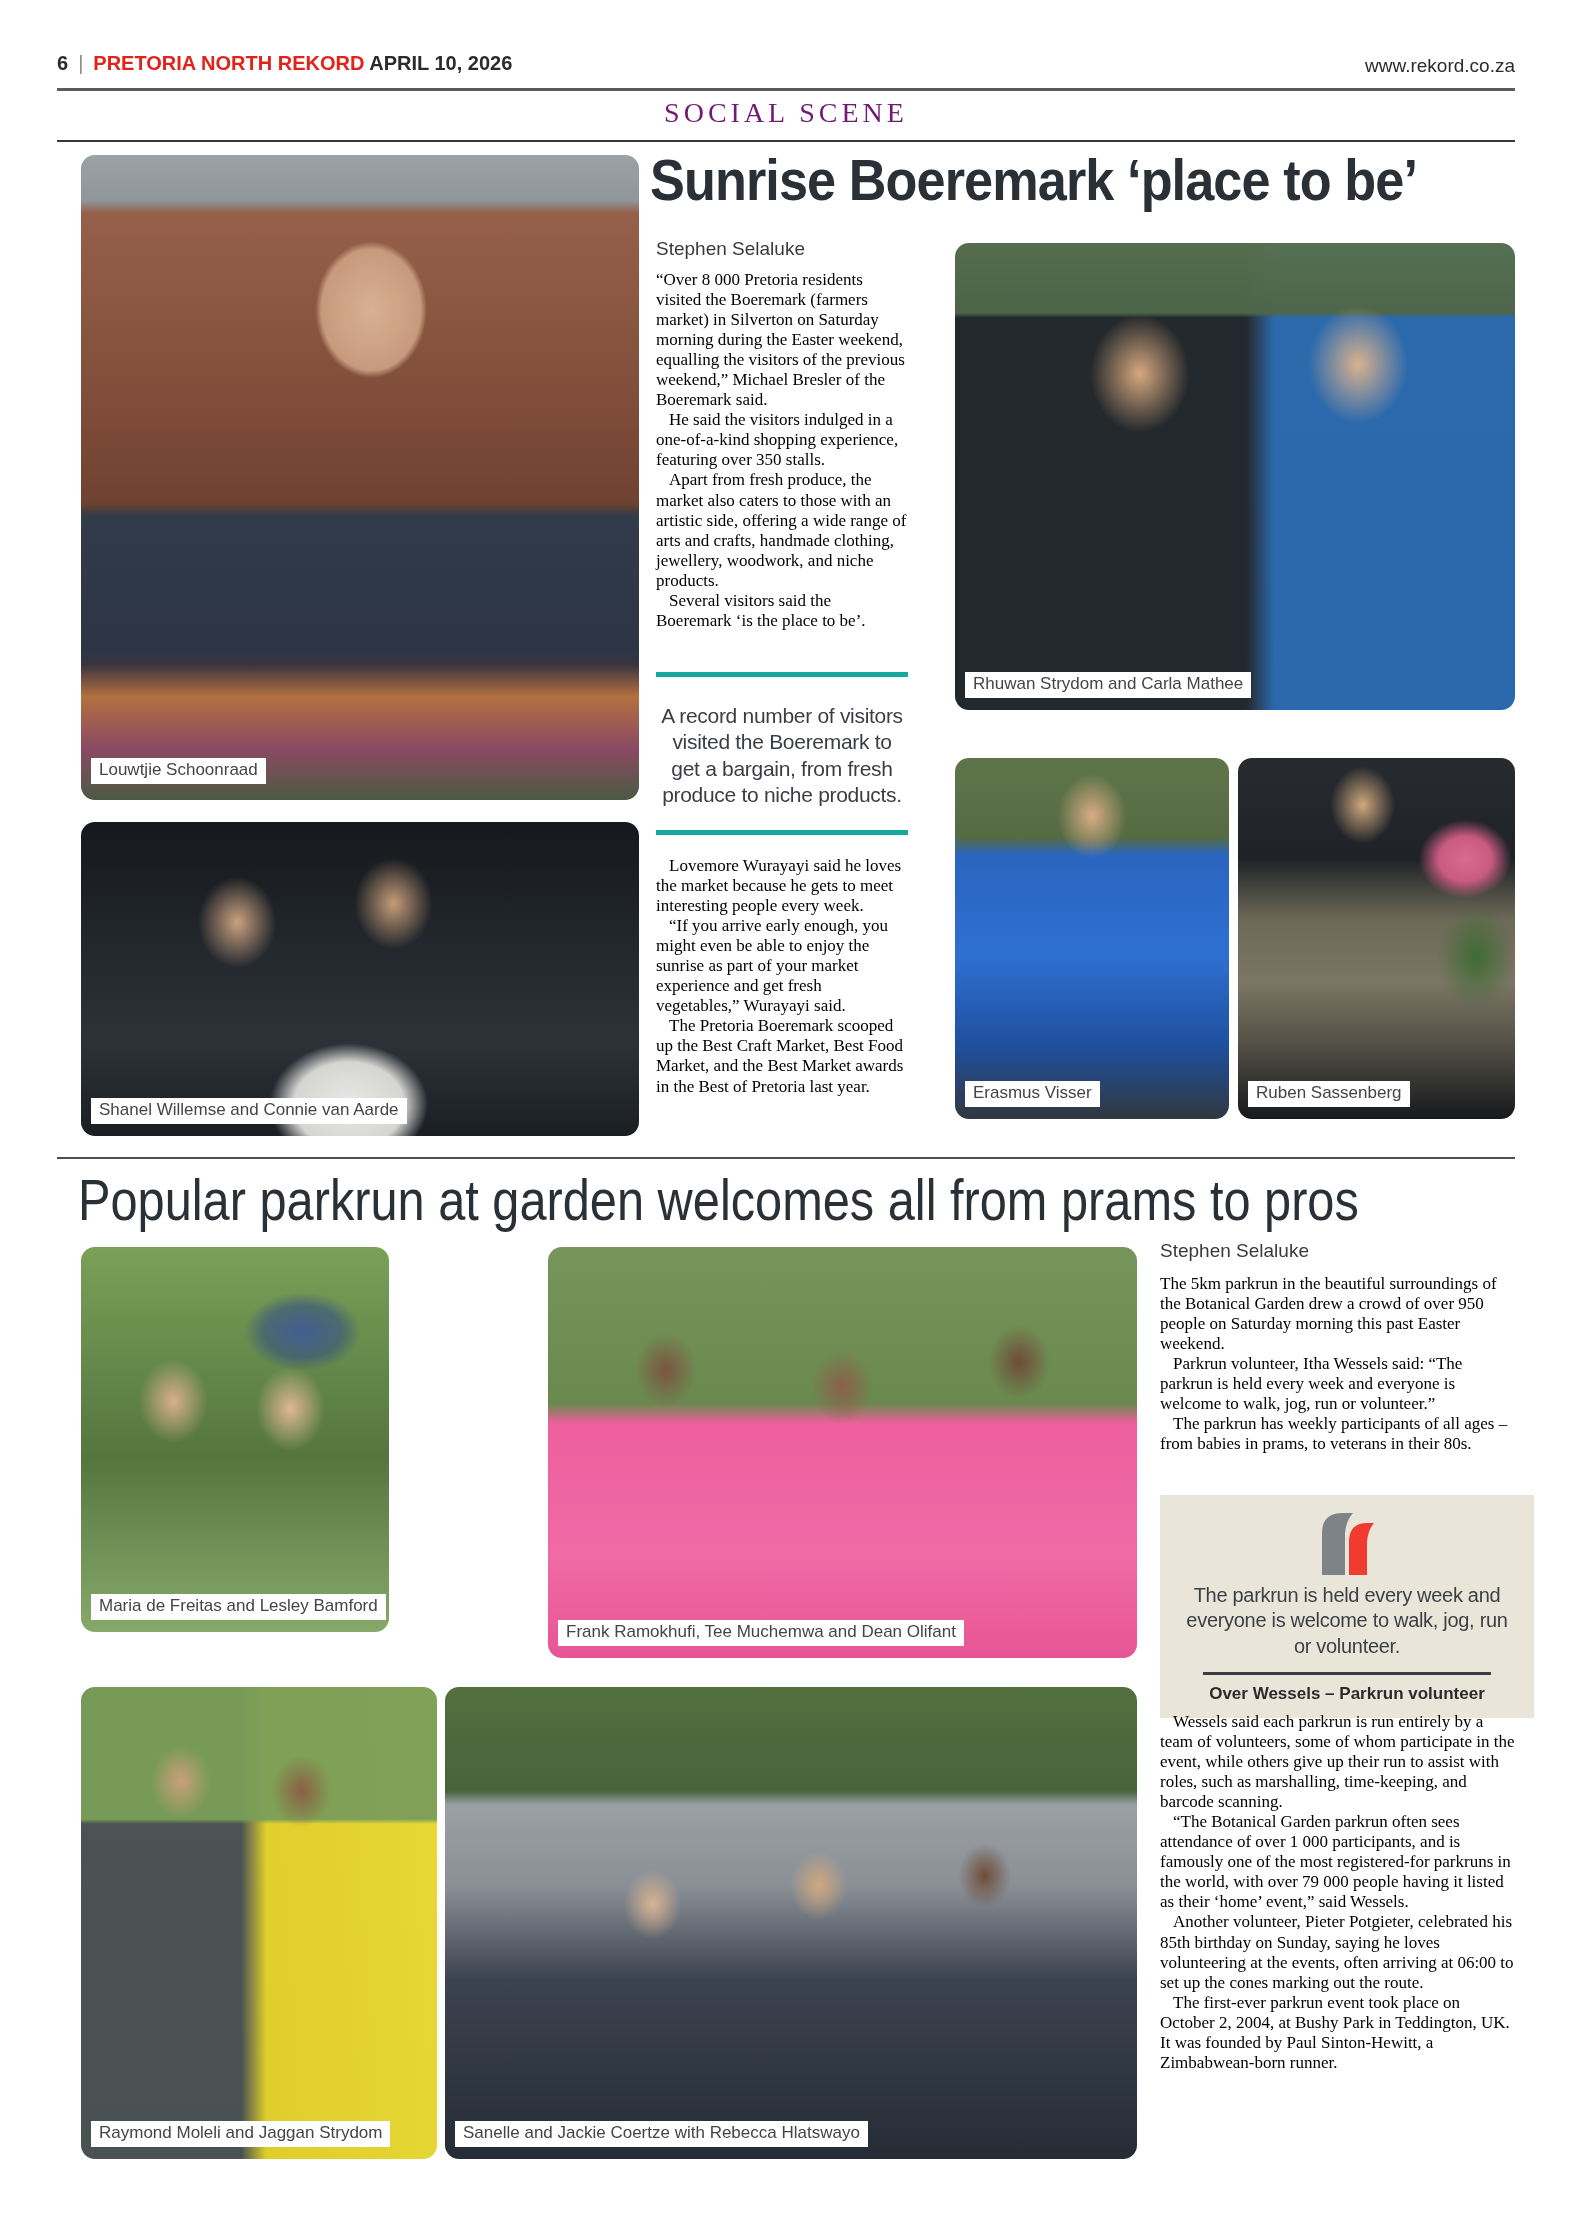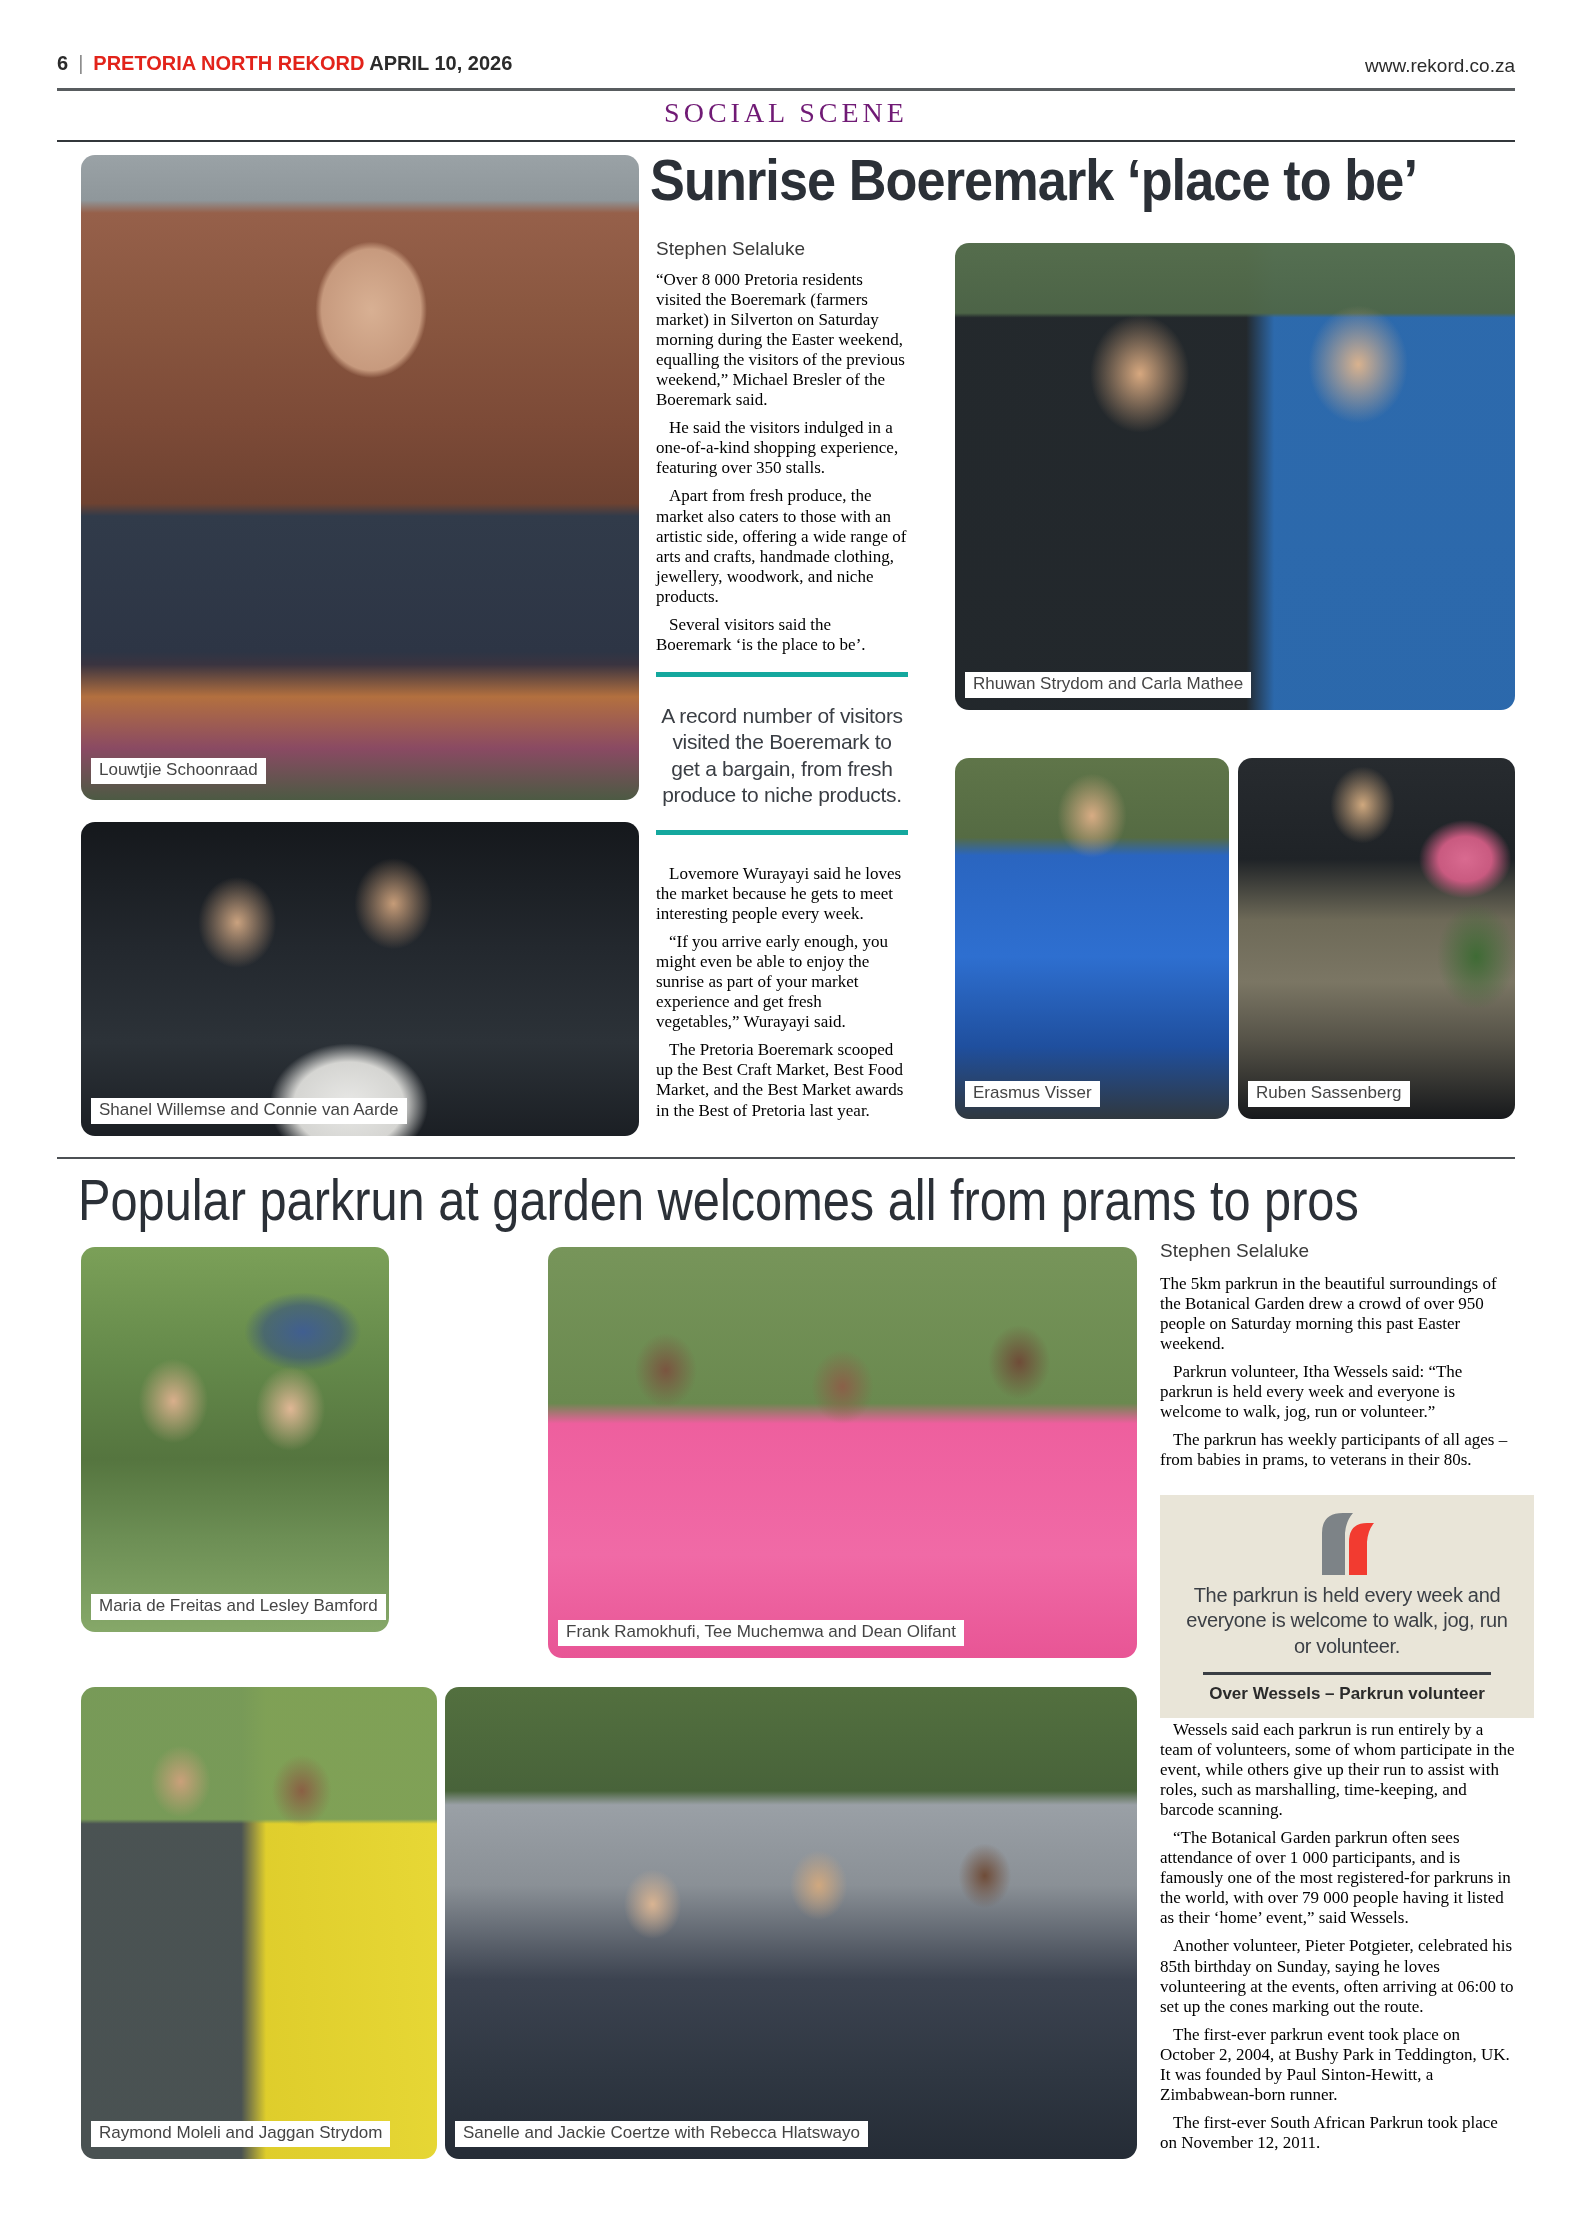--- a/index.html
+++ b/index.html
@@ -19,21 +19,21 @@
   
   .h1{position:absolute;left:650px;top:146px;font-size:58px;font-weight:bold;color:#2b3037;
       letter-spacing:-1px;white-space:nowrap;transform:scaleX(0.90);transform-origin:left top;}
   .h2{position:absolute;left:78px;top:1166px;font-size:58px;font-weight:400;color:#2b3037;
       letter-spacing:0;white-space:nowrap;transform:scaleX(0.84);transform-origin:left top;}
   .byline{position:absolute;font-size:19px;color:#3a3a3a;}
 
   
   .col{position:absolute;font-family:"Liberation Serif",serif;font-size:17px;line-height:1.18;color:#000000;}
   .col p{margin:0;}
-  .col p.ind{text-indent:13px;margin-top:8px;}
+  .col p.ind{text-indent:13px;}
 
   
   .pullquote{position:absolute;left:656px;top:672px;width:252px;
       border-top:5px solid #14a89e;border-bottom:5px solid #14a89e;
       padding:26px 0 22px;text-align:center;font-size:21px;line-height:1.25;
       color:#3a3e44;letter-spacing:-0.3px;}
 
   
   .qbox{position:absolute;left:1160px;top:1495px;width:334px;background:#e9e5d8;
       text-align:center;padding:14px 20px 14px;}
@@ -172,21 +172,20 @@
     <div class="qtext">The parkrun is held every week and everyone is welcome to walk, jog, run or volunteer.</div>
     <div class="qrule"></div>
     <div class="qattr">Over Wessels – Parkrun volunteer</div>
   </div>
 
   <div class="col" style="left:1160px;top:1712px;width:356px;">
     <p class="ind">Wessels said each parkrun is run entirely by a team of volunteers, some of whom participate in the event, while others give up their run to assist with roles, such as marshalling, time-keeping, and barcode scanning.</p>
     <p class="ind">“The Botanical Garden parkrun often sees attendance of over 1 000 participants, and is famously one of the most registered-for parkruns in the world, with over 79 000 people having it listed as their ‘home’ event,” said Wessels.</p>
     <p class="ind">Another volunteer, Pieter Potgieter, celebrated his 85th birthday on Sunday, saying he loves volunteering at the events, often arriving at 06:00 to set up the cones marking out the route.</p>
     <p class="ind">The first-ever parkrun event took place on October 2, 2004, at Bushy Park in Teddington, UK. It was founded by Paul Sinton-Hewitt, a Zimbabwean-born runner.</p>
-    <p class="ind">The first-ever South African Parkrun took place on November 12, 2011.</p>
   </div>
 
   <div class="photo p6">
     <span class="caption">Maria de Freitas and Lesley Bamford</span>
   </div>
   <div class="photo p7">
     <span class="caption">Frank Ramokhufi, Tee Muchemwa and Dean Olifant</span>
   </div>
   <div class="photo p8">
     <span class="caption">Raymond Moleli and Jaggan Strydom</span>

